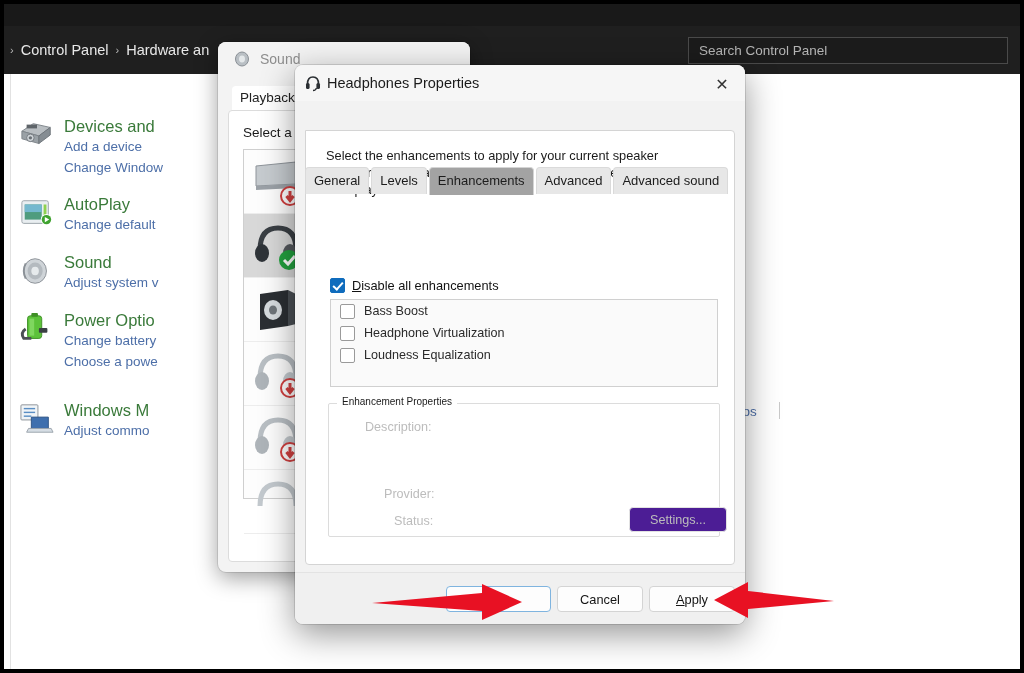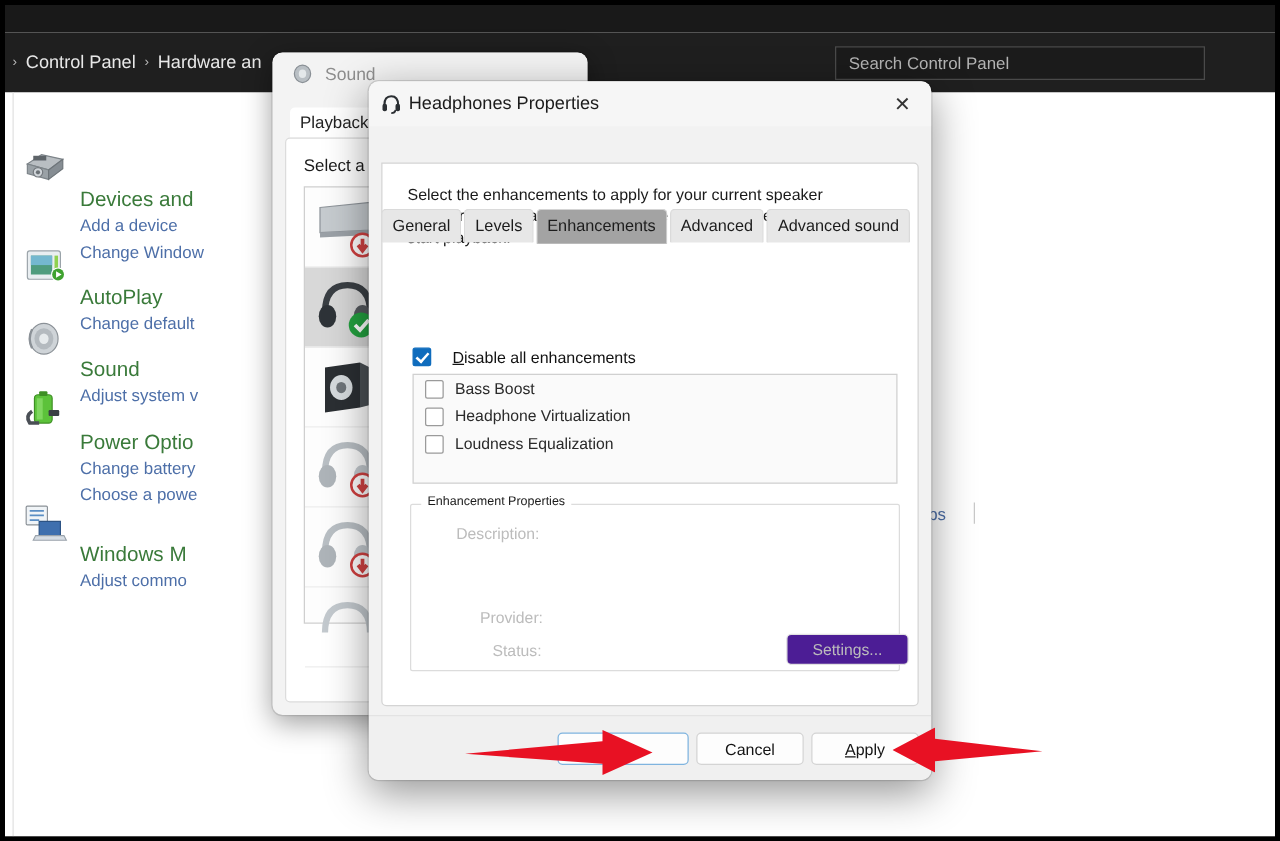--- a/index.html
+++ b/index.html
@@ -22,40 +22,40 @@
     position: absolute; left: 0; top: 22px; width: 100%; height: 48px;
     background: #1f1f1f; display: flex; align-items: center;
   }
   #breadcrumb {
     display: flex; align-items: center; gap: 7px;
     margin-left: 6px; color: #e6e6e6; font-size: 14.5px; white-space: nowrap;
   }
   .crumb-chev { color: #b9b9b9; font-size: 11px; }
   .crumb { color: #e8e8e8; }
   #search-box {
-    position: absolute; left: 664px; top: 33px; width: 296px; height: 27px;
+    position: absolute; left: 684px; top: 33px; width: 320px; height: 27px;
     border: 1px solid #4a4a4a; background: #1b1b1b;
     display: flex; align-items: center; padding-left: 10px;
   }
   #search-box span { color: #b4b4b4; font-size: 13.5px; }
 
   #cp-body {
     position: absolute; left: 0; top: 70px; width: 100%; height: 595px;
     background: #ffffff;
   }
   #cp-left-rule {
     position: absolute; left: 6px; top: 0; width: 1px; height: 100%;
     background: #e2e2e2;
   }
   .cp-item { position: absolute; left: 60px; }
   .cp-icon {
     position: absolute; left: -46px; top: 2px; width: 38px; height: 34px;
   }
   .cp-head {
-    font-size: 16.5px; color: #3a7a3a; white-space: nowrap; line-height: 20px; margin-top: 34px;
+    font-size: 16.5px; color: #3a7a3a; white-space: nowrap; line-height: 20px;
   }
   .cp-link {
     font-size: 13.5px; color: #4d6fa8; white-space: nowrap; line-height: 21px;
   }
   #partial-link {
     position: absolute; left: 731px; top: 330px;
     font-size: 13.5px; color: #4d6fa8;
   }
   #partial-pipe {
     position: absolute; left: 775px; top: 328px;
@@ -141,21 +141,21 @@
   #hp-page {
     position: absolute; left: 10px; top: 65px; width: 430px; height: 435px;
     background: #ffffff; border: 1px solid #d4d4d4; border-radius: 0 4px 4px 4px;
   }
   #hp-desc {
     position: absolute; left: 20px; top: 16px; width: 396px;
     font-size: 12.8px; color: #1a1a1a; line-height: 17px;
   }
   #disable-row {
     position: absolute; left: 24px; top: 147px;
-    display: flex; align-items: center; gap: 17px;
+    display: flex; align-items: center; gap: 7px;
   }
   .cb {
     width: 15px; height: 15px; border: 1px solid #9a9a9a;
     background: #fff; border-radius: 2px; flex: 0 0 auto; position: relative;
   }
   .cb.checked { background: #0f6cbd; border-color: #0f6cbd; }
   .cb.checked::after {
     content: ""; position: absolute; left: 4px; top: 1px;
     width: 4px; height: 8px; border: solid #fff;
     border-width: 0 2px 2px 0; transform: rotate(42deg);

